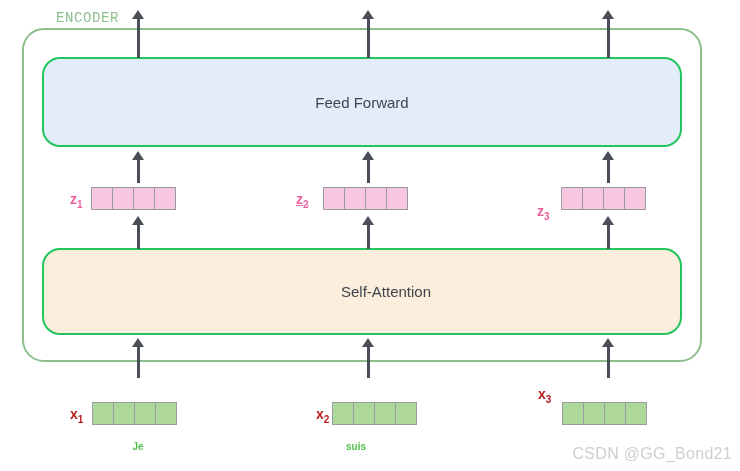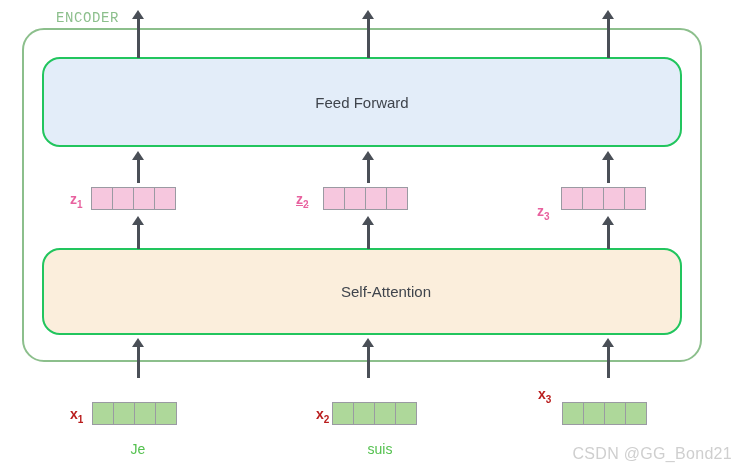--- a/index.html
+++ b/index.html
@@ -120,22 +120,22 @@
   .vec-label.pink { color: #e8629f; }
   .vec-label.green { color: #b91c1c; }
   .vec-label sub {
     font-size: 10px;
     font-weight: bold;
   }
 
   
   .word-label {
     position: absolute;
-    font-size: 14px;
-    font-weight: normal;
+    font-size: 10px;
+    font-weight: bold;
     color: #54c14f;
     text-align: center;
     white-space: nowrap;
   }
 
   
   .watermark {
     position: absolute;
     right: 8px;
     bottom: 8px;
@@ -267,17 +267,17 @@
     <span>x</span><sub>3</sub>
   </div>
   <div class="vector green" style="left:562px; top:402px;">
     <div class="cell"></div>
     <div class="cell"></div>
     <div class="cell"></div>
     <div class="cell"></div>
   </div>
 
   <div class="word-label" style="left:98px; top:441px; width:80px;">Je</div>
-  <div class="word-label" style="left:340px; top:441px; width:80px;">suis</div>
+  <div class="word-label" style="left:316px; top:441px; width:80px;">suis</div>
 
   <div class="watermark">CSDN @GG_Bond21</div>
 
 </div>
 
 </body></html>

